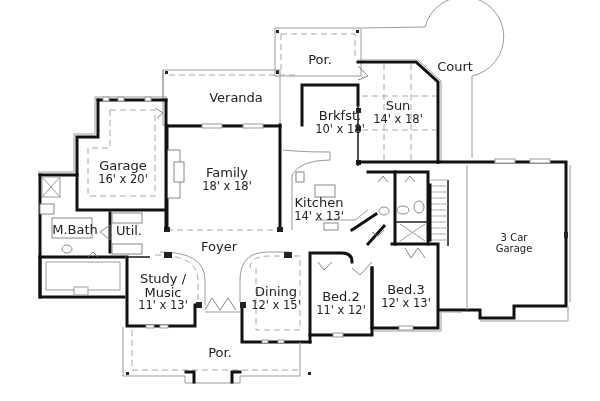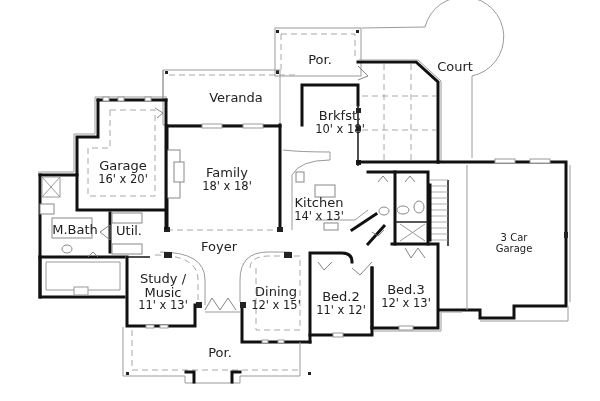--- a/index.html
+++ b/index.html
@@ -216,20 +216,24 @@
   <div class="label" style="left:320px;top:60px;">
     <span class="name">Por.</span>
   </div>
   <div class="label" style="left:236px;top:98px;">
     <span class="name">Veranda</span>
   </div>
   <div class="label" style="left:340px;top:122px;">
     <span class="name">Brkfst.</span>
     <span class="dim">10' x 18'</span>
   </div>
+  <div class="label" style="left:398px;top:112px;">
+    <span class="name">Sun</span>
+    <span class="dim">14' x 18'</span>
+  </div>
   <div class="label" style="left:123px;top:172px;">
     <span class="name">Garage</span>
     <span class="dim">16' x 20'</span>
   </div>
   <div class="label" style="left:227px;top:179px;">
     <span class="name">Family</span>
     <span class="dim">18' x 18'</span>
   </div>
   <div class="label" style="left:319px;top:209px;text-align:center;">
     <span class="name">Kitchen</span>

